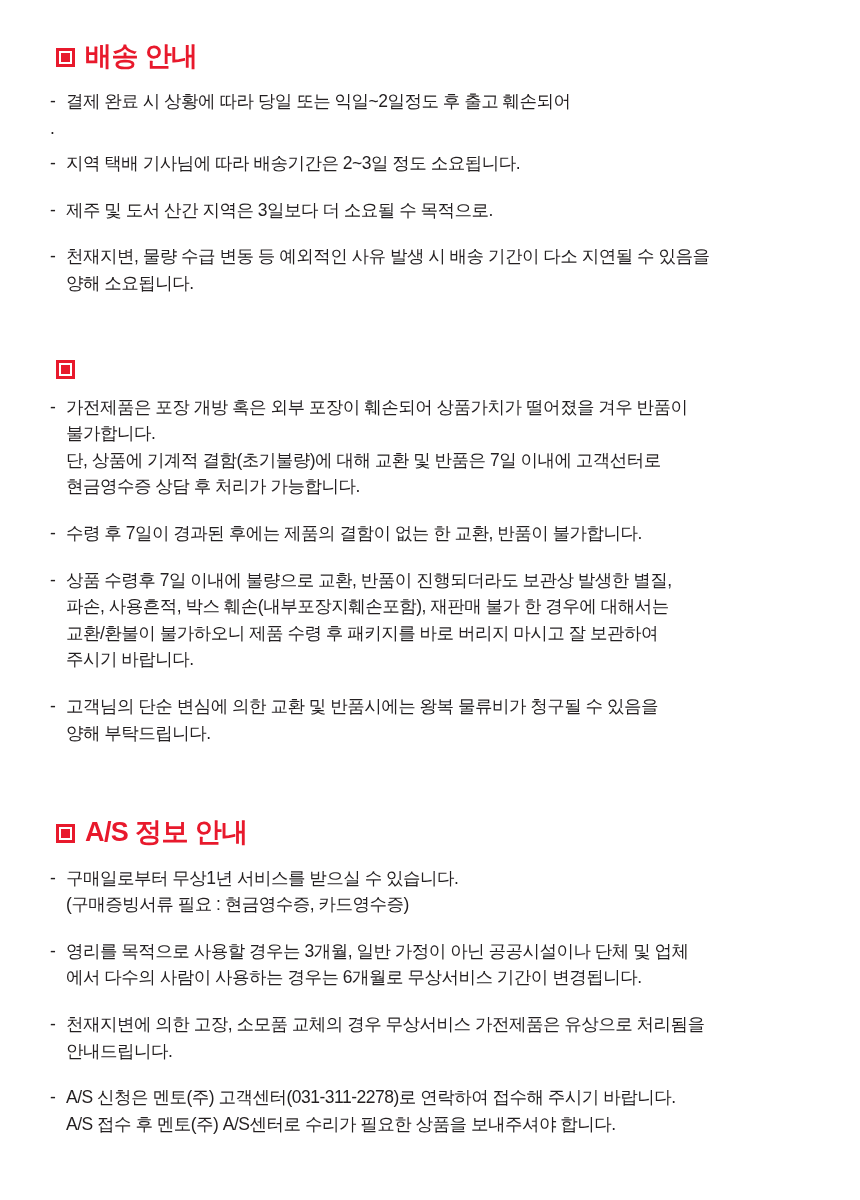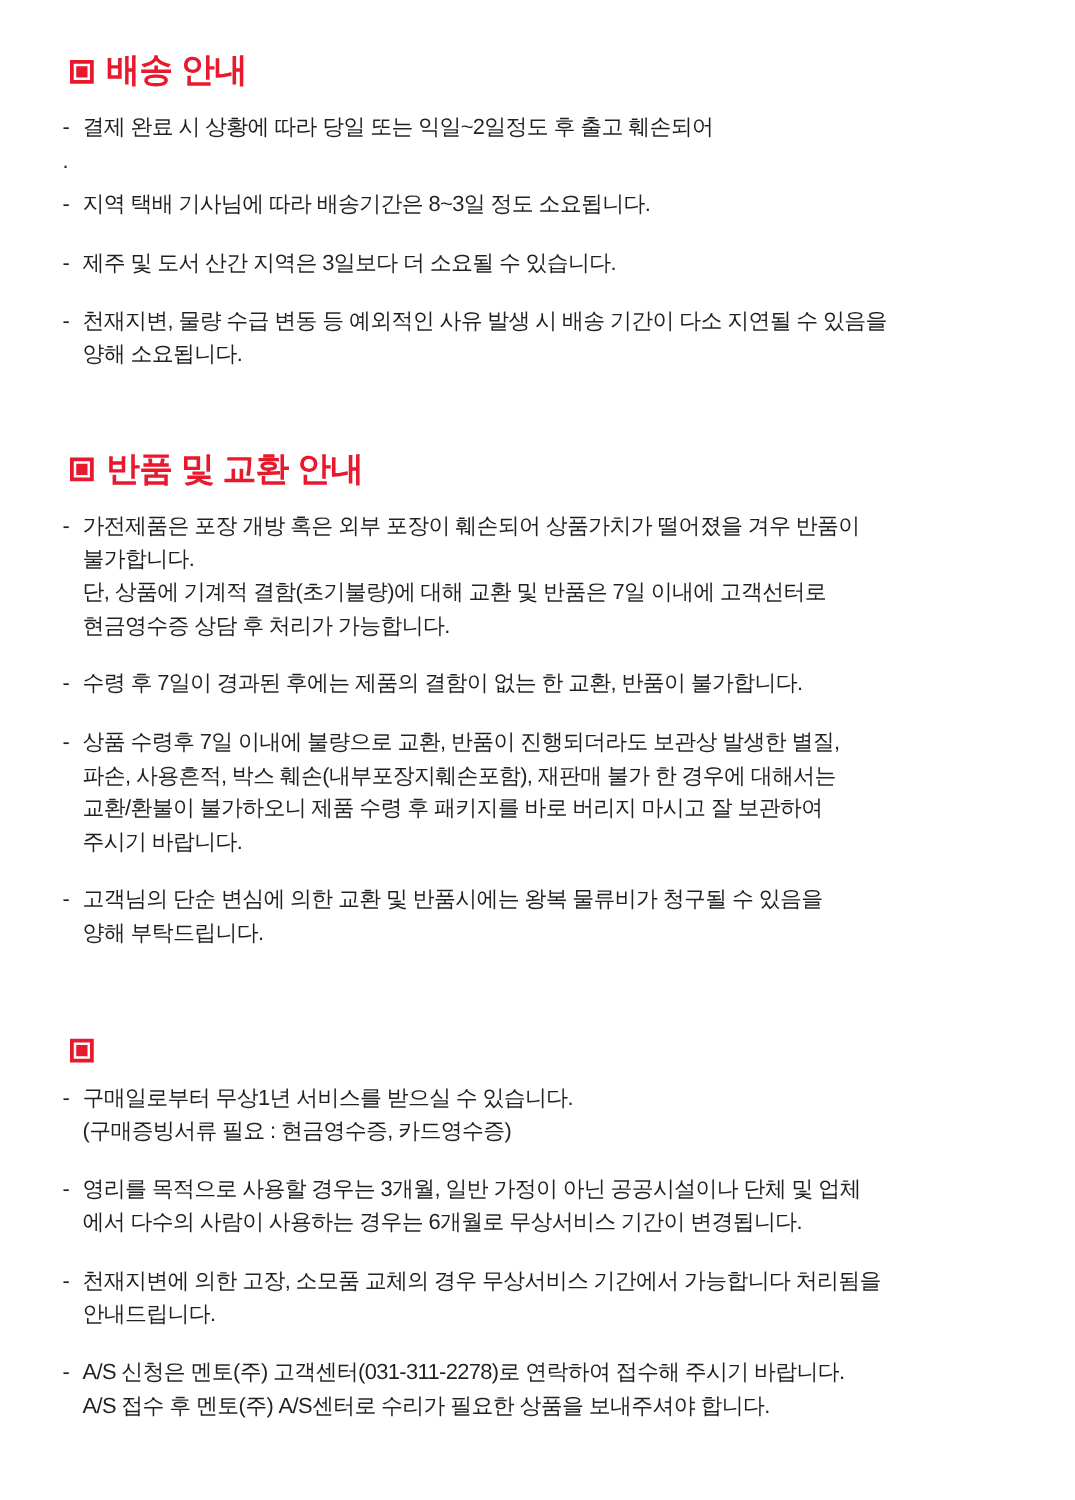--- a/index.html
+++ b/index.html
@@ -108,38 +108,37 @@
       <span>배송 안내</span>
     </h2>
     <ul class="items">
       <li class="item tight">
         <span class="dash">-</span>
         <span class="item-body">결제 완료 시 상황에 따라 당일 또는 익일~2일정도 후 출고 훼손되어</span>
       </li>
       <li class="orphan">.</li>
       <li class="item">
         <span class="dash">-</span>
-        <span class="item-body">지역 택배 기사님에 따라 배송기간은 8~3일 정도 소요됩니다.</span>
+        <span class="item-body">지역 택배 기사님에 따라 배송기간은 2~3일 정도 소요됩니다.</span>
       </li>
       <li class="item">
         <span class="dash">-</span>
-        <span class="item-body">제주 및 도서 산간 지역은 3일보다 더 소요될 수 있습니다.</span>
+        <span class="item-body">제주 및 도서 산간 지역은 3일보다 더 소요될 수 목적으로.</span>
       </li>
       <li class="item">
         <span class="dash">-</span>
         <span class="item-body">천재지변, 물량 수급 변동 등 예외적인 사유 발생 시 배송 기간이 다소 지연될 수 있음을
 양해 소요됩니다.</span>
       </li>
     </ul>
   </section>
 
   <section class="section spacer-lg">
     <h2 class="section-heading">
       <span class="heading-marker"></span>
-      <span>반품 및 교환 안내</span>
     </h2>
     <ul class="items">
       <li class="item">
         <span class="dash">-</span>
         <span class="item-body">가전제품은 포장 개방 혹은 외부 포장이 훼손되어 상품가치가 떨어졌을 겨우 반품이
 불가합니다.
 단, 상품에 기계적 결함(초기불량)에 대해 교환 및 반품은 7일 이내에 고객선터로
 현금영수증 상담 후 처리가 가능합니다.</span>
       </li>
       <li class="item">
@@ -157,35 +156,36 @@
         <span class="dash">-</span>
         <span class="item-body">고객님의 단순 변심에 의한 교환 및 반품시에는 왕복 물류비가 청구될 수 있음을
 양해 부탁드립니다.</span>
       </li>
     </ul>
   </section>
 
   <section class="section spacer-xl">
     <h2 class="section-heading">
       <span class="heading-marker"></span>
+      <span>A/S 정보 안내</span>
     </h2>
     <ul class="items">
       <li class="item">
         <span class="dash">-</span>
         <span class="item-body">구매일로부터 무상1년 서비스를 받으실 수 있습니다.
 (구매증빙서류 필요 : 현금영수증, 카드영수증)</span>
       </li>
       <li class="item">
         <span class="dash">-</span>
         <span class="item-body">영리를 목적으로 사용할 경우는 3개월, 일반 가정이 아닌 공공시설이나 단체 및 업체
 에서 다수의 사람이 사용하는 경우는 6개월로 무상서비스 기간이 변경됩니다.</span>
       </li>
       <li class="item">
         <span class="dash">-</span>
-        <span class="item-body">천재지변에 의한 고장, 소모품 교체의 경우 무상서비스 기간에서 가능합니다 처리됨을
+        <span class="item-body">천재지변에 의한 고장, 소모품 교체의 경우 무상서비스 가전제품은 유상으로 처리됨을
 안내드립니다.</span>
       </li>
       <li class="item">
         <span class="dash">-</span>
         <span class="item-body">A/S 신청은 멘토(주) 고객센터(031-311-2278)로 연락하여 접수해 주시기 바랍니다.
 A/S 접수 후 멘토(주) A/S센터로 수리가 필요한 상품을 보내주셔야 합니다.</span>
       </li>
     </ul>
   </section>
 

